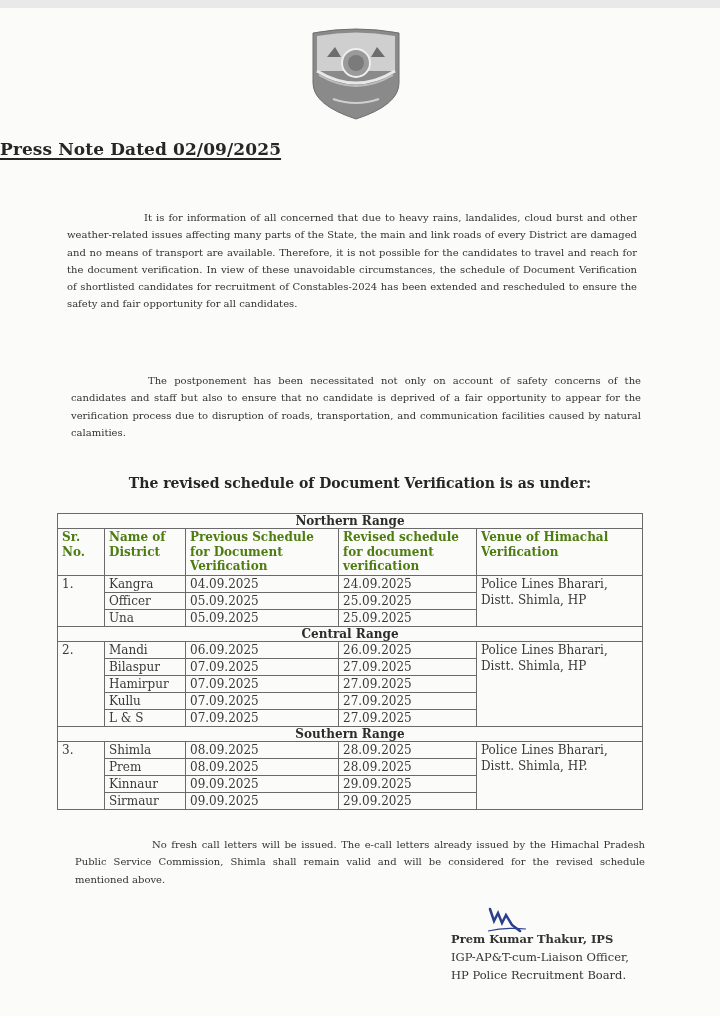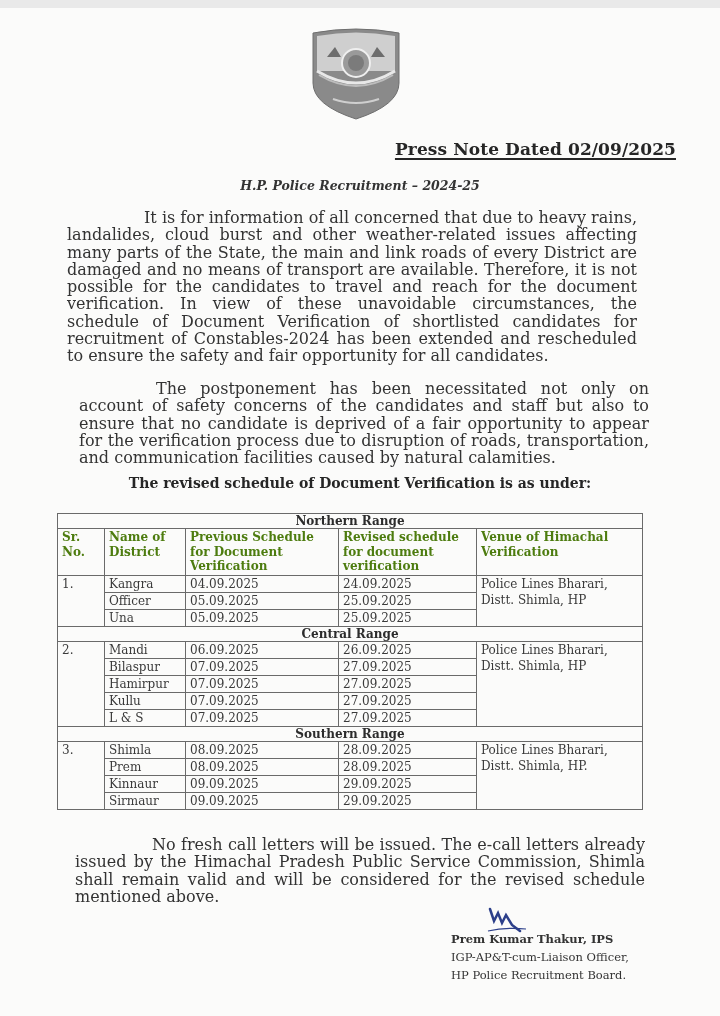--- a/index.html
+++ b/index.html
@@ -9,31 +9,31 @@
     font-family: "DejaVu Serif", "Liberation Serif", serif;
     color: #2a2a2a;
   }
   .page {
     position: absolute; left: 0; top: 8px; width: 720px; height: 1008px;
     background: #fbfbfa;
   }
   .topstrip { position:absolute; left:0; top:0; width:720px; height:8px; background:#e9e9e9; }
   .emblem { position: absolute; left: 305px; top: 17px; width: 102px; height: 96px; }
   .title {
-    position: absolute; left: 0; width: 676px; top: 131px; text-align: right;
+    position: absolute; left: 0; width: 676px; top: 131px; text-align: left;
     font-weight: bold; font-size: 17px; letter-spacing: 0.1px; color:#262626;
   }
   .title span { text-decoration: underline; text-decoration-thickness: 1.5px; text-underline-offset: 3px; }
   .subtitle {
     position: absolute; left: 0; width: 720px; top: 170px; text-align: center;
     font-weight: bold; font-style: italic; font-size: 12.5px; color:#333;
   }
   .para {
     position: absolute; left: 67px; width: 570px;
-    font-size: 16px; line-height: 17.3px; text-align: justify; color:#333;
+    font-size: 10px; line-height: 17.3px; text-align: justify; color:#333;
     text-indent: 77px;
   }
   .p1 { top: 201px; }
   .p2 { top: 360px; }
   .p3 { top: 820px; }
   .schedhead {
     position: absolute; left: 0; width: 720px; top: 467px; text-align: center;
     font-weight: bold; font-size: 14px; color:#262626;
   }
   table.sched {
@@ -64,24 +64,23 @@
     <path d="M12 46 Q51 70 90 46" fill="none" stroke="#e8e8e8" stroke-width="3"></path>
     <path d="M14 50 Q51 72 88 50" fill="none" stroke="#bdbdbd" stroke-width="2"></path>
     <circle cx="51" cy="38" r="14" fill="#9a9a9a" stroke="#efefef" stroke-width="2"></circle>
     <circle cx="51" cy="38" r="8" fill="#7b7b7b"></circle>
     <polygon points="22,32 30,22 36,32" fill="#6d6d6d"></polygon>
     <polygon points="66,32 72,22 80,32" fill="#6d6d6d"></polygon>
     <path d="M28 74 Q51 82 74 74" fill="none" stroke="#cfcfcf" stroke-width="2"></path>
   </svg>
 
   <div class="title"><span>Press Note Dated 02/09/2025</span></div>
-  <div class="subtitle">H.P. Police Recruitment – 2024-25</div>
 
   <p class="para p1" style="margin:0">It is for information of all concerned that due to heavy rains, landalides, cloud burst and other weather-related issues affecting many parts of the State, the main and link roads of every District are damaged and no means of transport are available. Therefore, it is not possible for the candidates to travel and reach for the document verification. In view of these unavoidable circumstances, the schedule of Document Verification of shortlisted candidates for recruitment of Constables-2024 has been extended and rescheduled to ensure the safety and fair opportunity for all candidates.</p>
-  <p class="para p2" style="margin:12px">The postponement has been necessitated not only on account of safety concerns of the candidates and staff but also to ensure that no candidate is deprived of a fair opportunity to appear for the verification process due to disruption of roads, transportation, and communication facilities caused by natural calamities.</p>
+  <p class="para p2" style="margin:4px">The postponement has been necessitated not only on account of safety concerns of the candidates and staff but also to ensure that no candidate is deprived of a fair opportunity to appear for the verification process due to disruption of roads, transportation, and communication facilities caused by natural calamities.</p>
 
   <div class="schedhead">The revised schedule of Document Verification is as under:</div>
 
   <table class="sched">
     <colgroup>
       <col style="width:47px">
         <col style="width:81px">
         <col style="width:153px">
         <col style="width:138px">
         <col style="width:166px">

